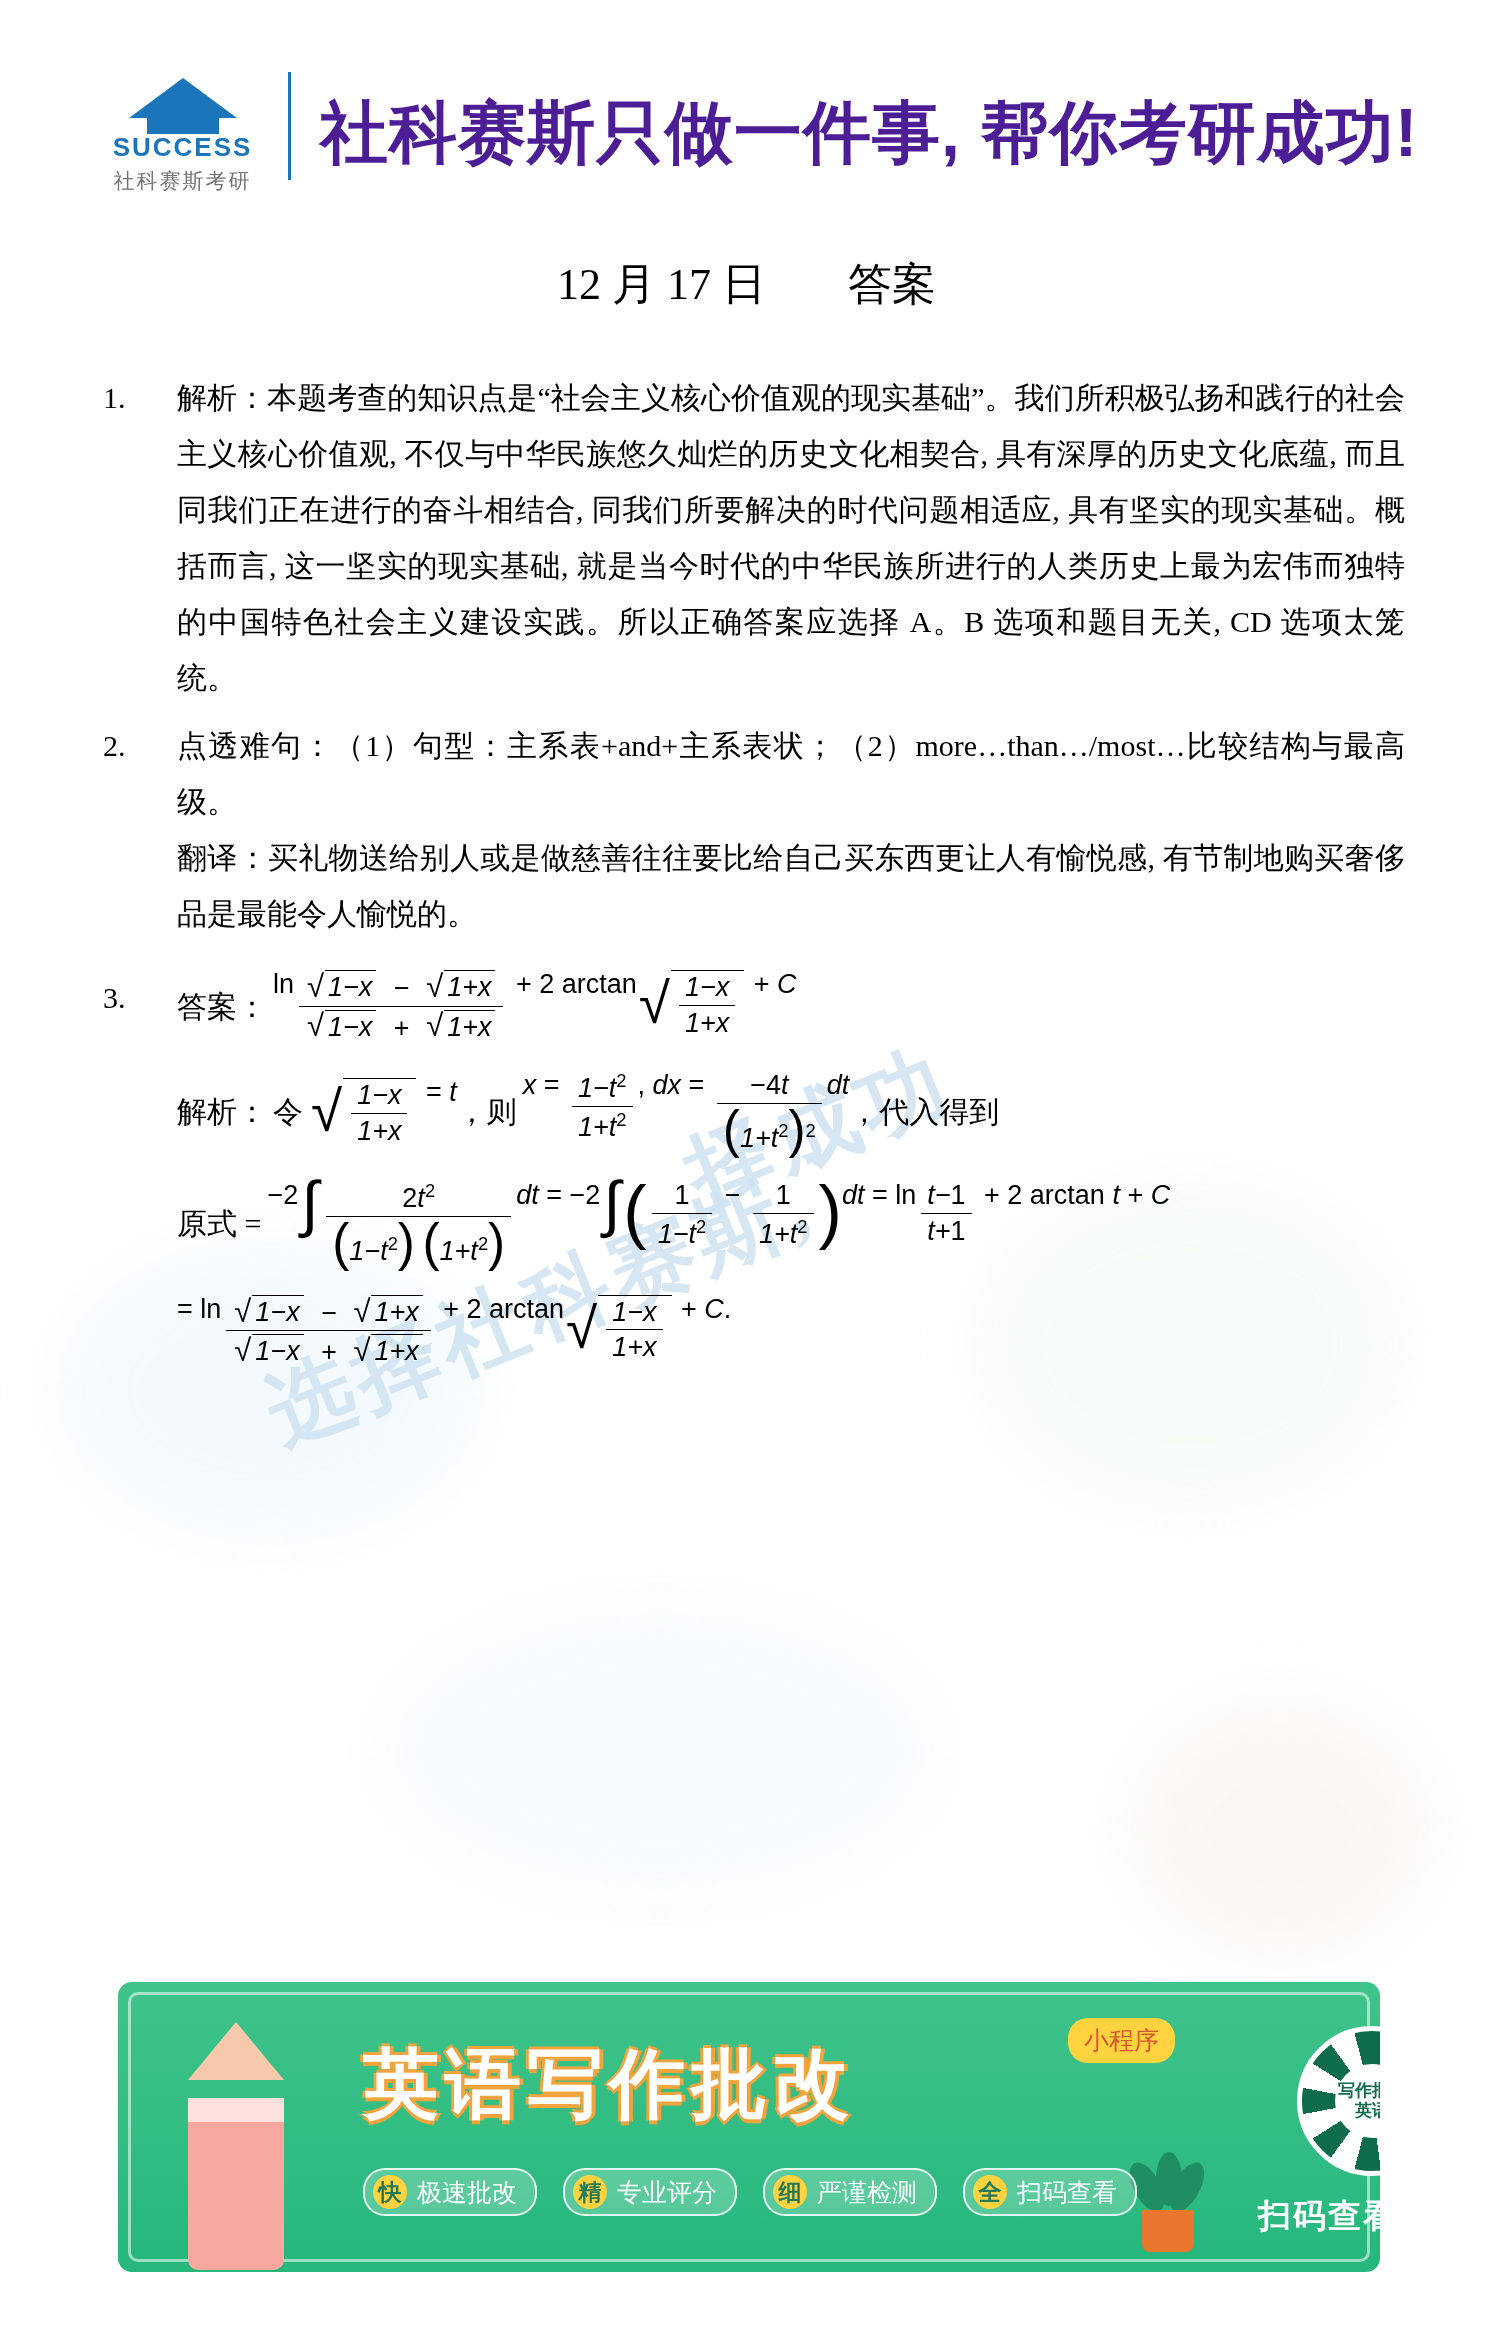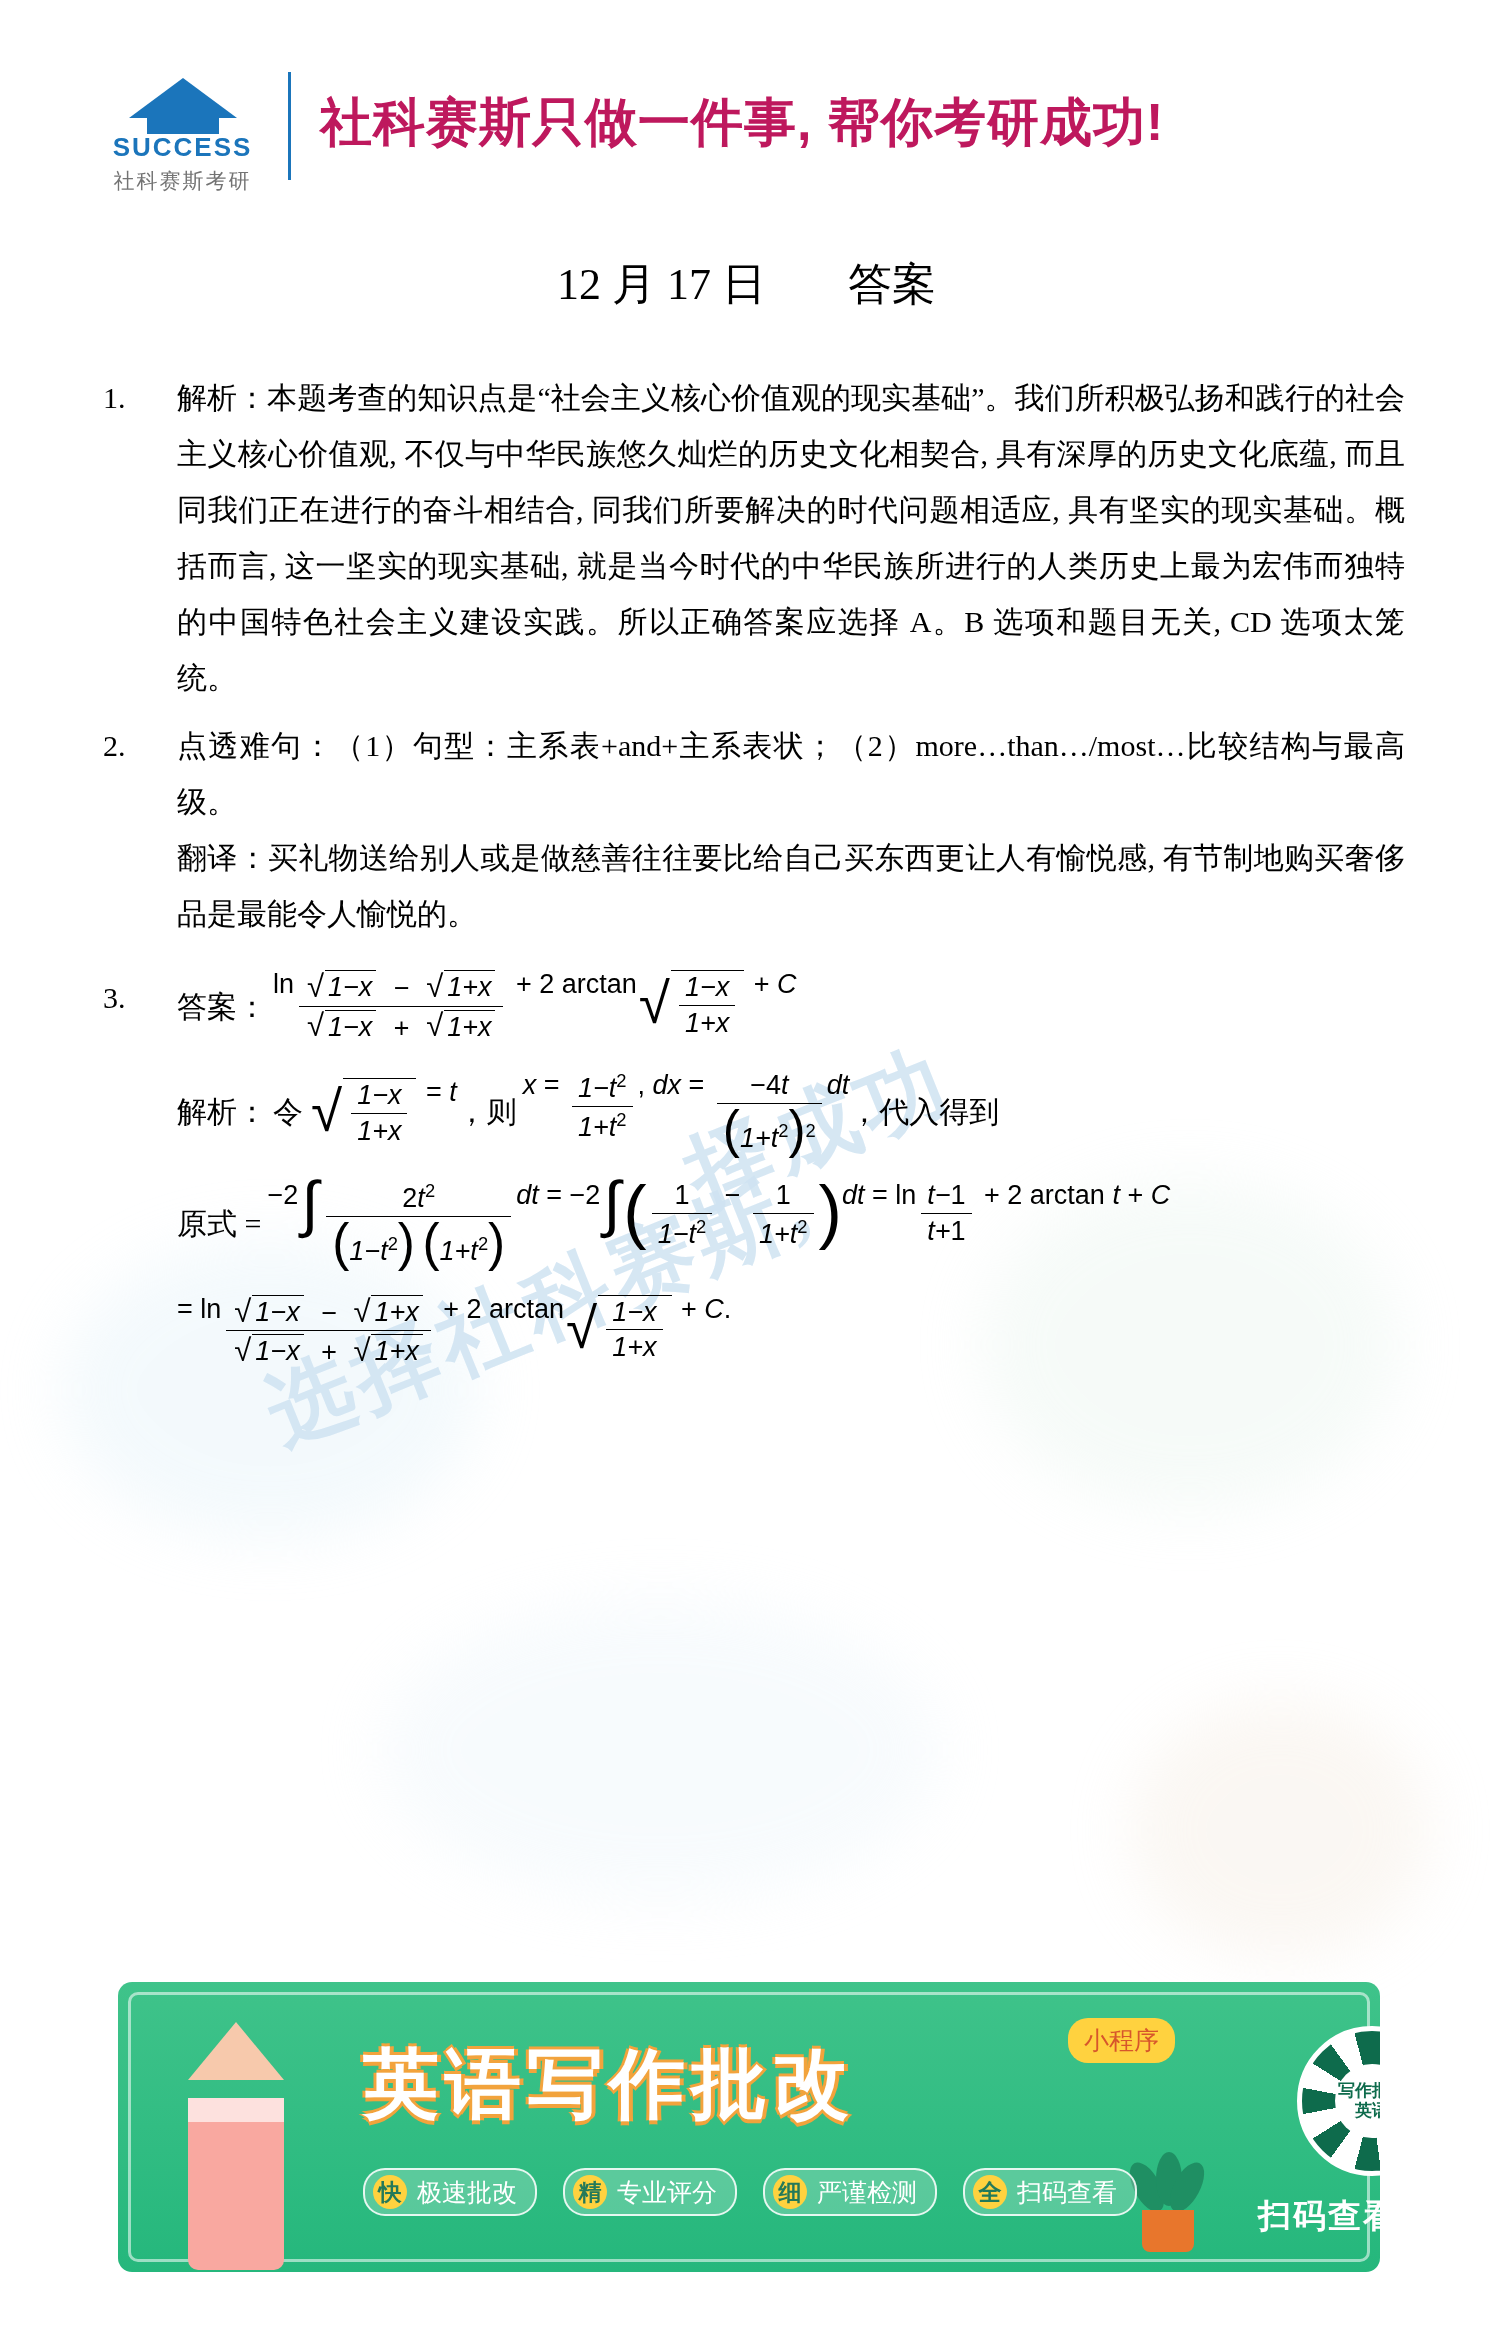--- a/index.html
+++ b/index.html
@@ -114,22 +114,22 @@
     width: 3px;
     height: 108px;
     background: #1b75bb;
   }
   .slogan {
     position: absolute;
     left: 320px;
     top: 88px;
     font-family: "Liberation Sans", sans-serif;
     font-weight: bold;
-    font-size: 52px;
-    color: #be185d;
+    font-size: 68px;
+    color: #4c1d95;
     letter-spacing: 1px;
     white-space: nowrap;
   }
 
   
   .doc-title {
     position: absolute;
     left: 0; top: 255px;
     width: 1493px;
     text-align: center;

